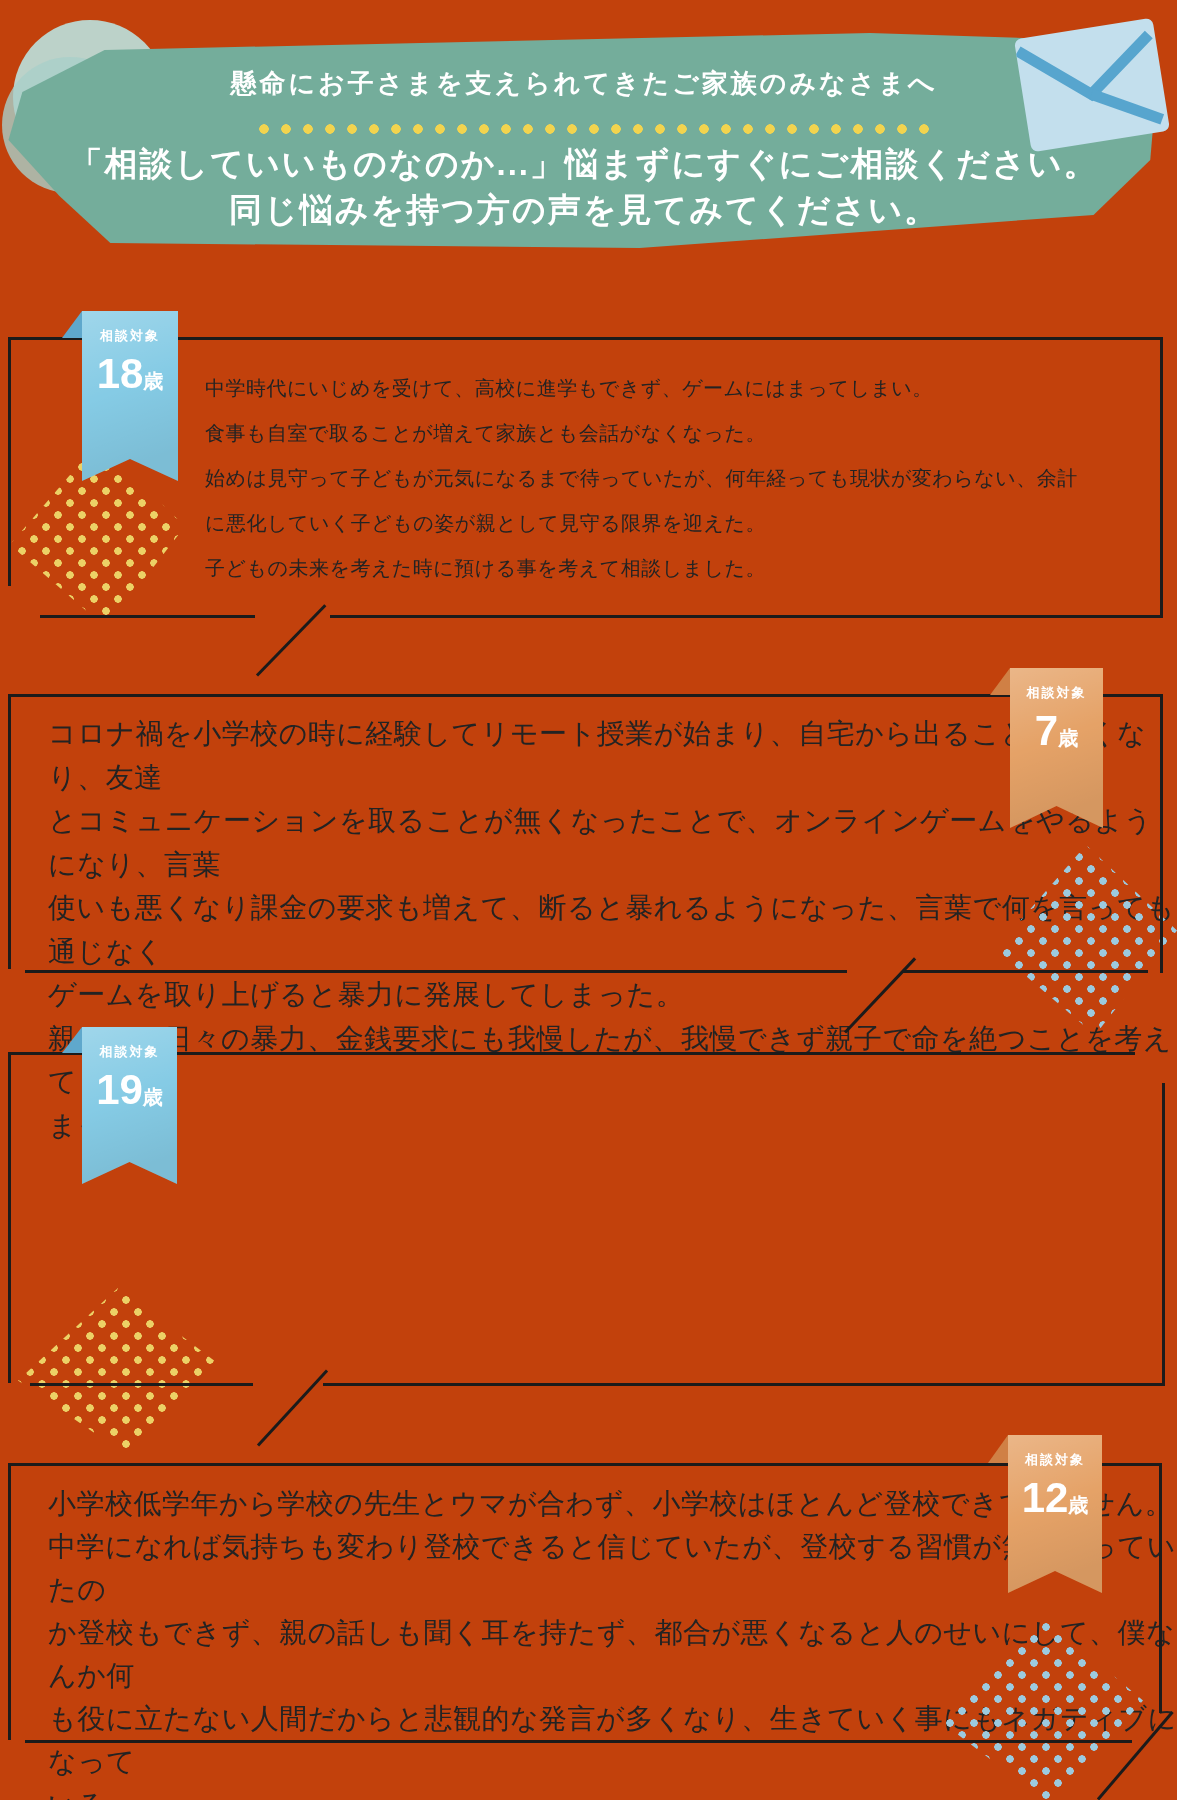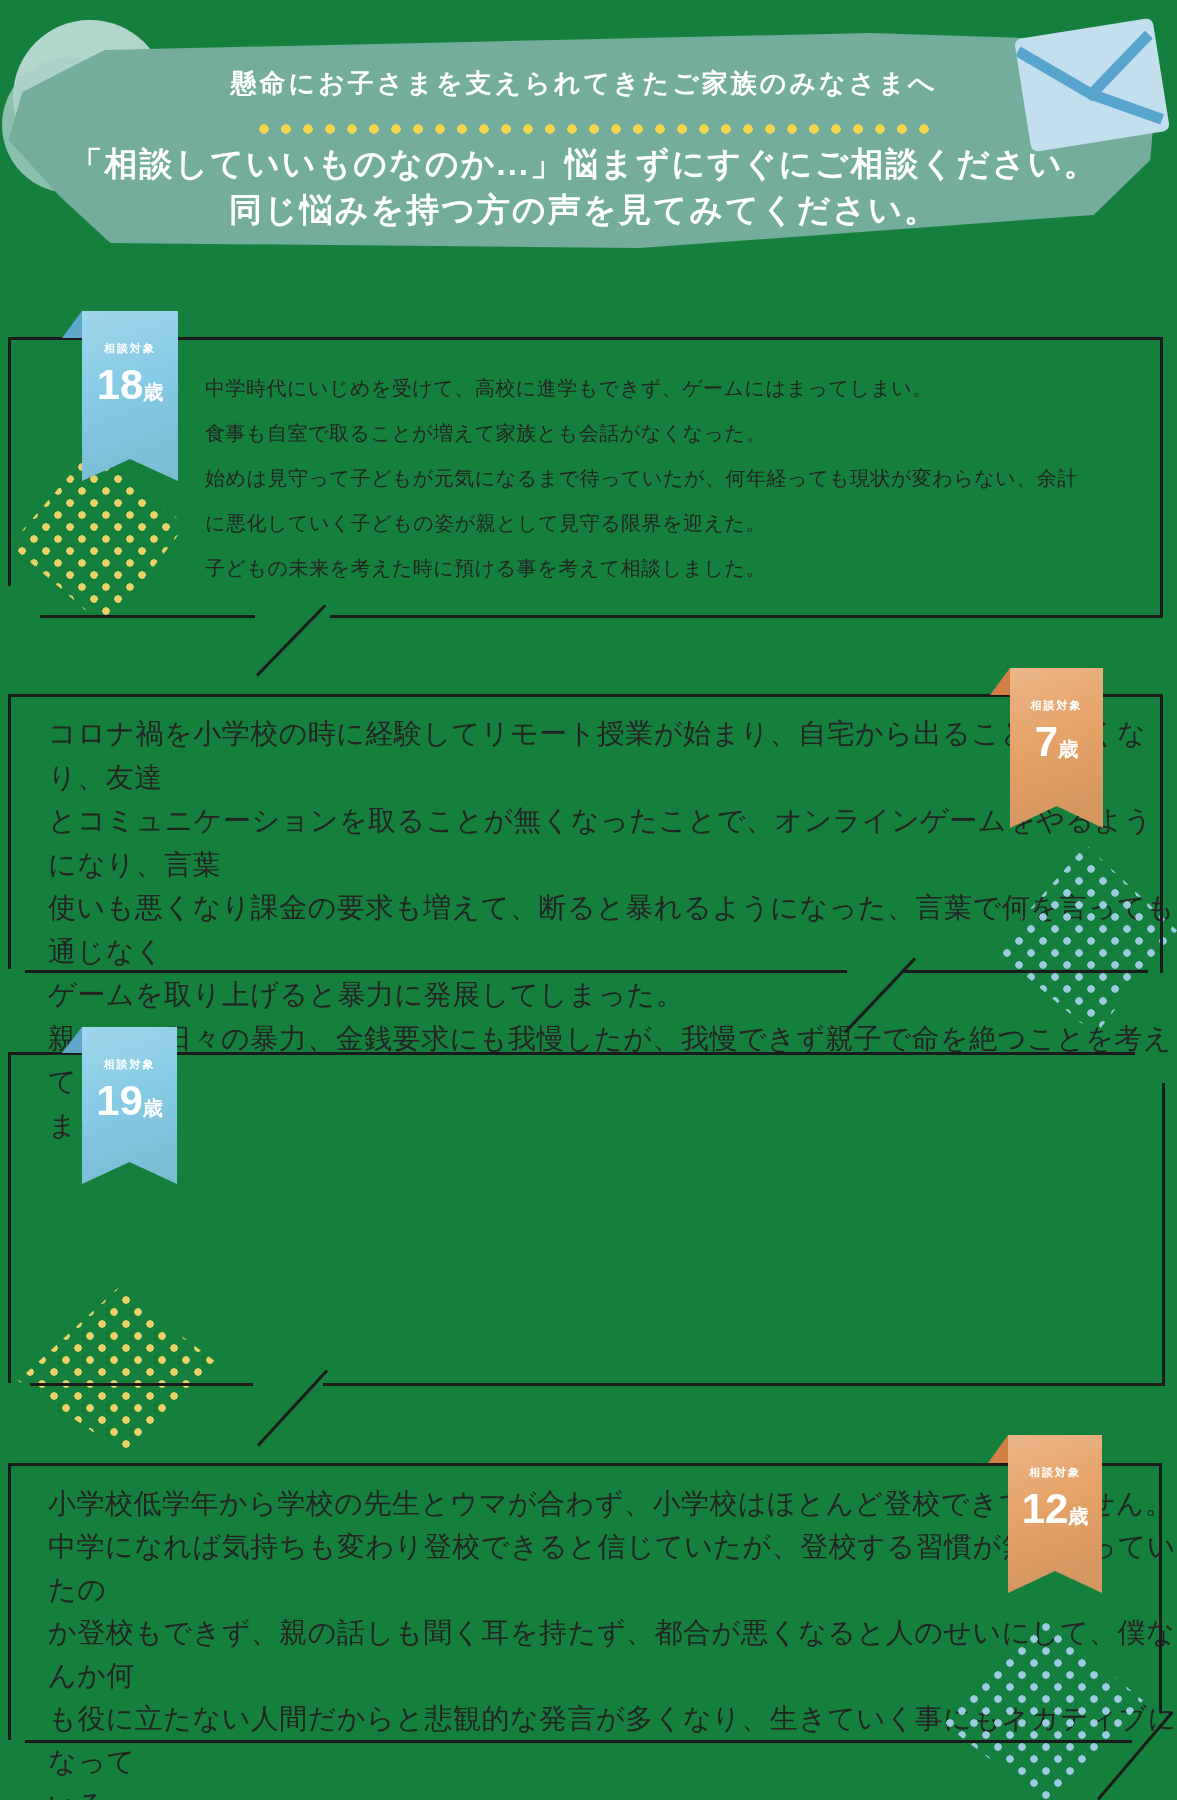--- a/index.html
+++ b/index.html
@@ -1,17 +1,17 @@
 <!DOCTYPE html>
 <html><head>
 <meta charset="utf-8">
 <style>
   html,body{margin:0;padding:0;background:#fff;}
   #page{
-    position:relative;width:1177px;height:1800px;overflow:hidden;background:#15803d;
+    position:relative;width:1177px;height:1800px;overflow:hidden;background:#c2410c;
     font-family:"Liberation Sans","DejaVu Sans",sans-serif;color:#222;
   }
   
   .blob{position:absolute;border-radius:50%;}
   .blob1{left:13px;top:20px;width:154px;height:154px;background:#bcdad4;opacity:.95;}
   .blob2{left:2px;top:57px;width:136px;height:136px;background:#a9cfc9;opacity:.8;}
   #banner{
     position:absolute;left:5px;top:30px;width:1158px;height:232px;background:#74ad9b;
     clip-path:polygon(8.6% 8.6%,74.7% 1.3%,98.6% 5.2%,99.3% 32.3%,98.9% 56%,94% 79.7%,
                       54.8% 94%,9.1% 91.8%,4.7% 71.6%,0.3% 47.4%,1.5% 26.7%);
@@ -42,21 +42,21 @@
   .card-text{
     position:absolute;white-space:pre-line;color:#232323;
     font-size:28px;letter-spacing:0.5px;
   }
   
   .ribbon{
     position:absolute;color:#fff;text-align:center;z-index:5;
     clip-path:polygon(0 0,100% 0,100% 100%,50% calc(100% - 22px),0 100%);
     background-image:linear-gradient(160deg,rgba(255,255,255,.22),rgba(255,255,255,0) 45%,rgba(0,0,0,.07) 85%);
   }
-  .ribbon .rlabel{margin-top:30px;font-size:11px;font-weight:bold;letter-spacing:2px;}
+  .ribbon .rlabel{margin-top:16px;font-size:13px;font-weight:bold;letter-spacing:2px;}
   .ribbon .rage{margin-top:8px;font-weight:bold;line-height:1;}
   .ribbon .num{font-size:42px;}
   .ribbon .suf{font-size:20px;}
   .fold{position:absolute;width:20px;z-index:4;clip-path:polygon(100% 0,100% 100%,0 100%);}
   
   .dots{
     position:absolute;z-index:1;
     clip-path:polygon(50% 0,100% 45%,55% 100%,0 55%);
     background-position:0 0,12px 12px;background-size:24px 24px;
   }

